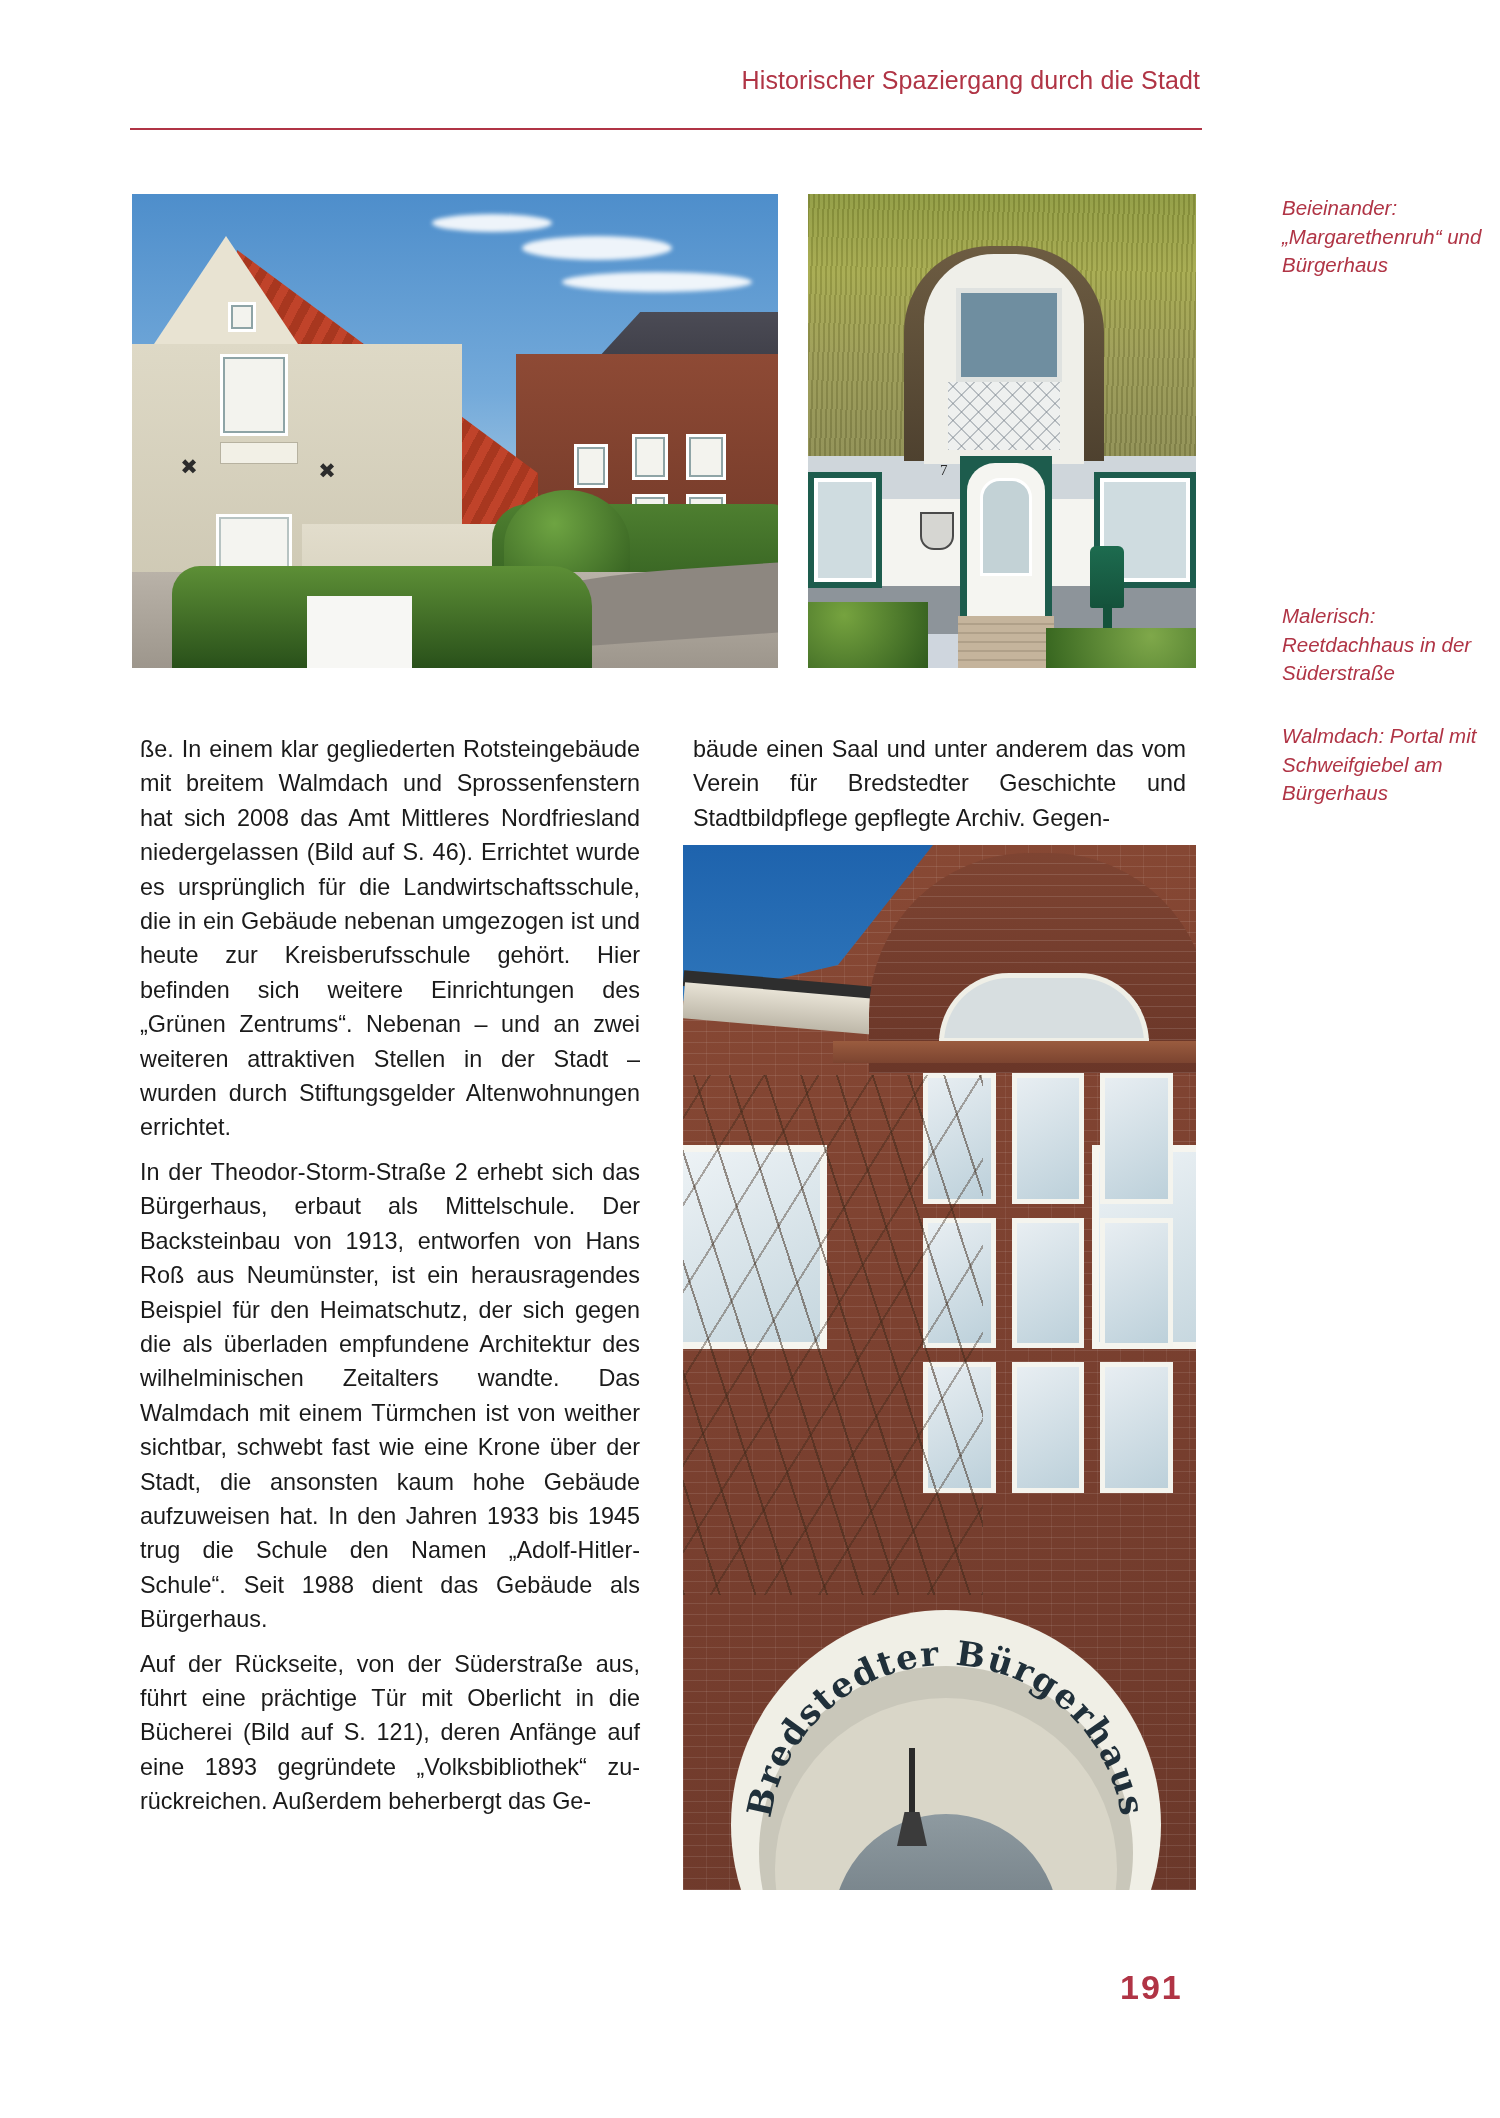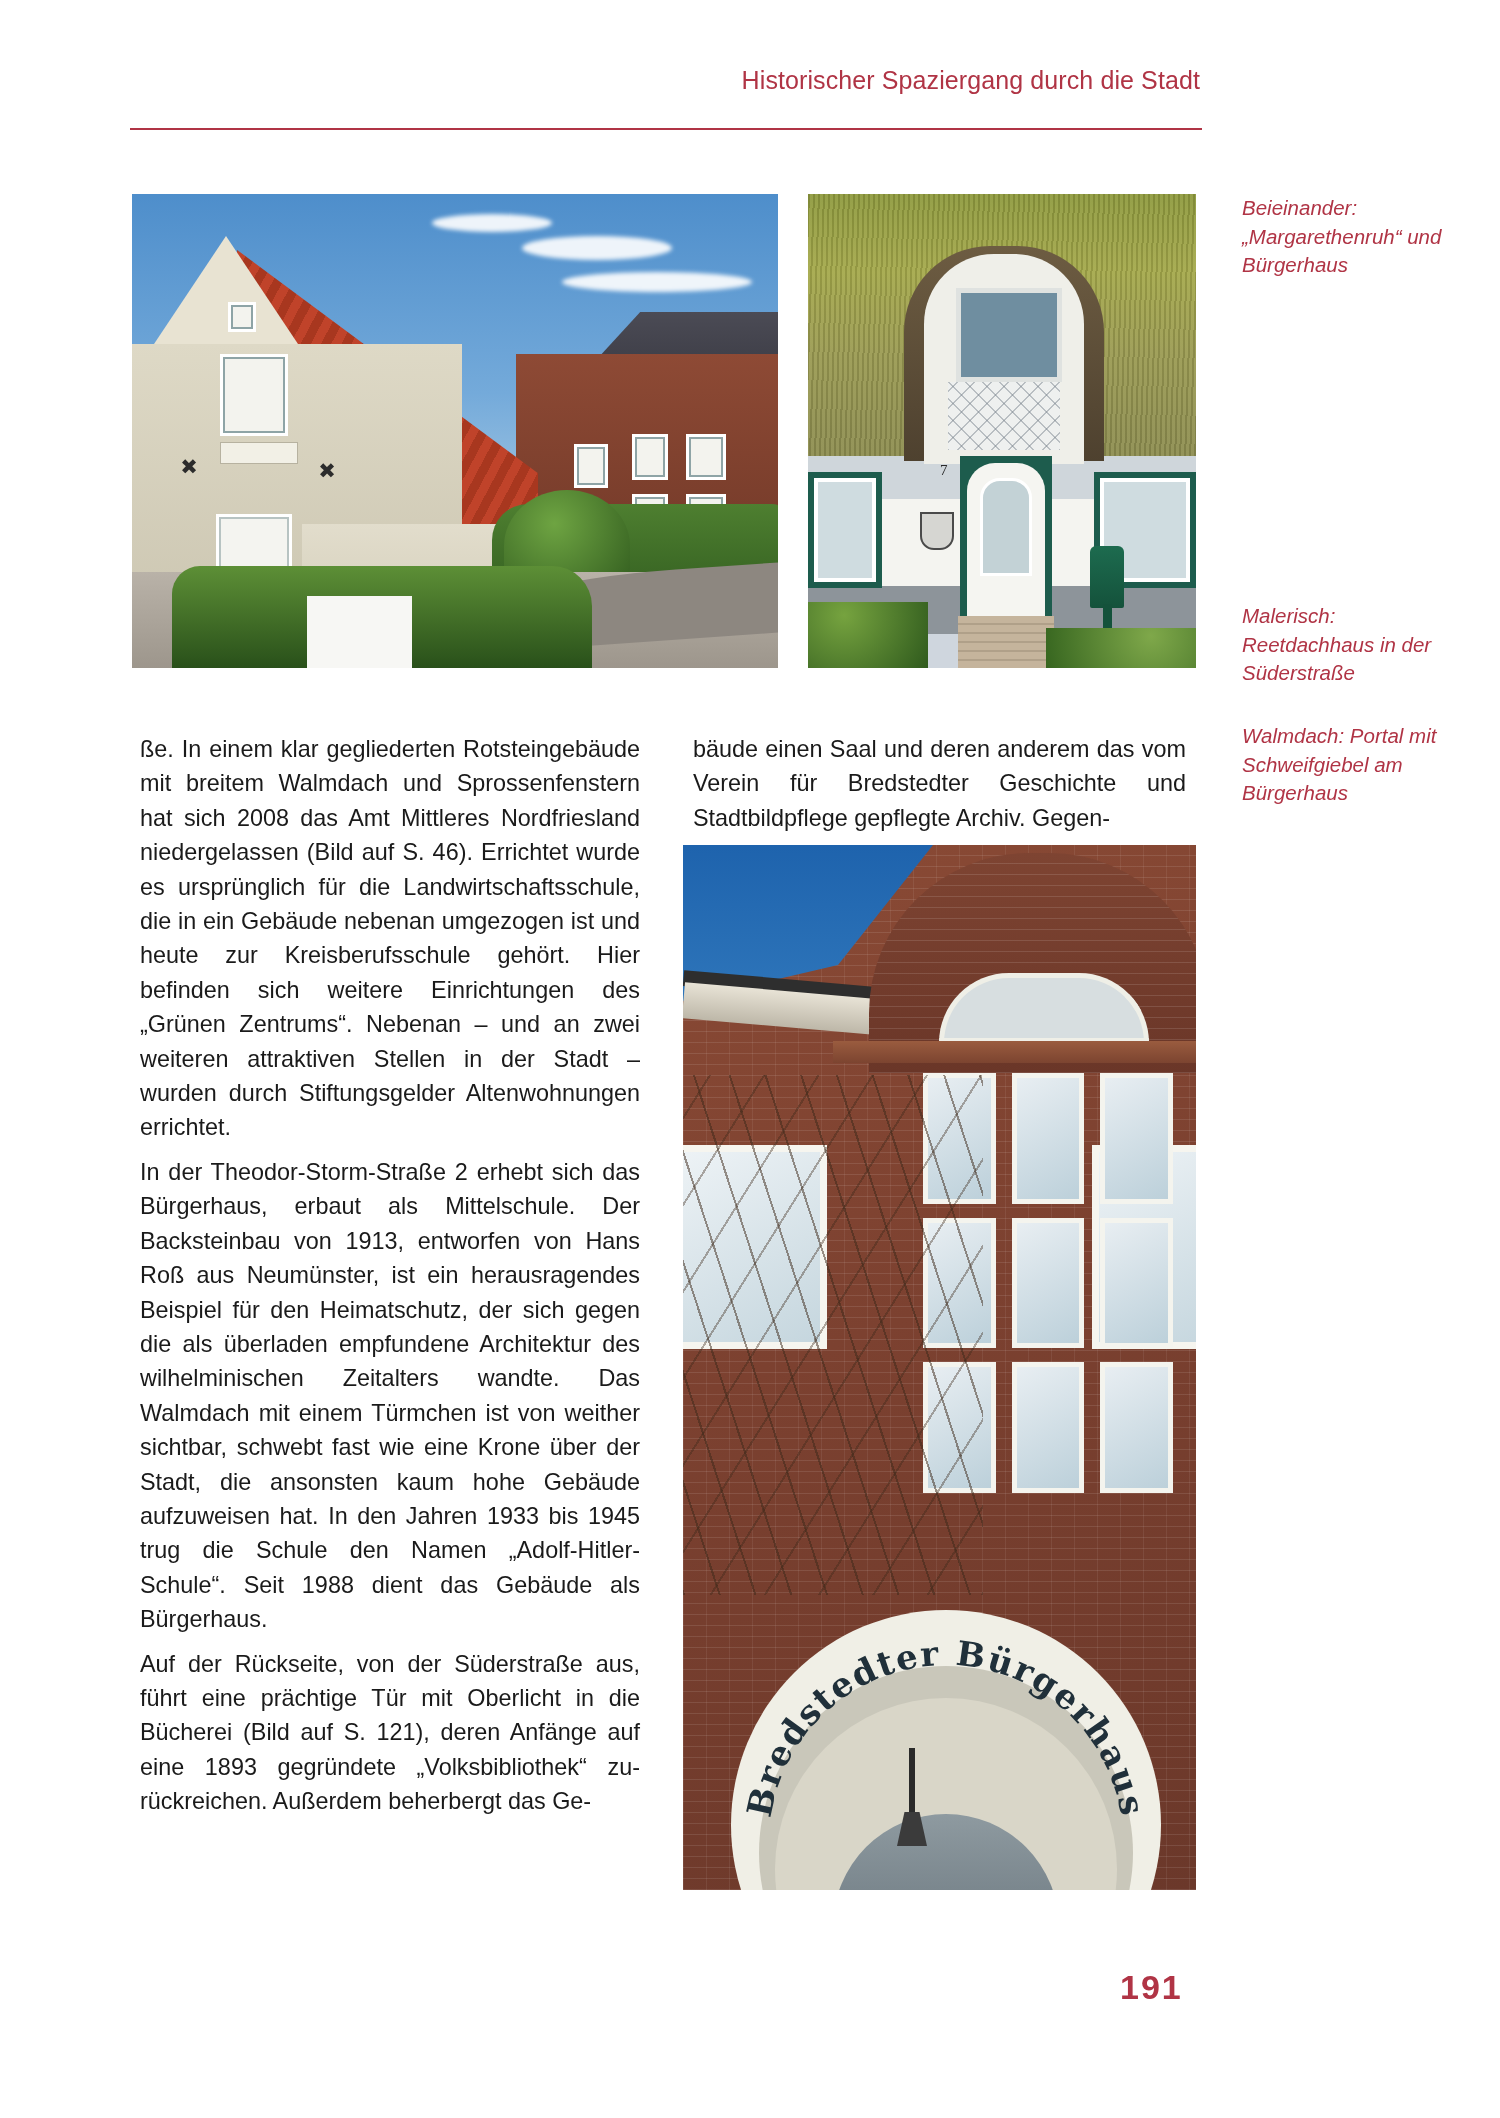--- a/index.html
+++ b/index.html
@@ -225,21 +225,21 @@
     position:absolute;font-size:23.4px;line-height:34.4px;color:#1a1a1a;
     font-family:"Liberation Sans","DejaVu Sans",sans-serif;
   }
   #col-left{left:130px;top:722px;width:520px;}
   #col-right{left:683px;top:722px;width:513px;}
   .col p{margin:10px;}
   .col .justified{text-align:justify;text-align-last:left;}
 
   
   .caption{
-    position:absolute;left:1242px;width:210px;
+    position:absolute;left:1282px;width:210px;
     color:#b03445;font-style:italic;font-size:20.5px;line-height:28.5px;
     font-family:"Liberation Sans","DejaVu Sans",sans-serif;
   }
   #caption-1{top:194px;}
   #caption-2{top:582px;margin-top:20px;}
   #caption-3{top:722px;}
 
   
   .folio{
     position:absolute;left:1120px;top:1968px;width:160px;
@@ -360,21 +360,21 @@
     <div class="pendant-lamp"></div>
   </div>
 
   <div class="col" id="col-left">
     <p class="justified">ße. In einem klar gegliederten Rotsteinge­bäude mit breitem Walmdach und Sprossen­fenstern hat sich 2008 das Amt Mittleres Nordfriesland niedergelassen (Bild auf S. 46). Errichtet wurde es ursprünglich für die Land­wirtschaftsschule, die in ein Gebäude ne­benan umgezogen ist und heute zur Kreis­berufsschule gehört. Hier befinden sich weitere Einrichtungen des „Grünen Zen­trums“. Nebenan – und an zwei weiteren at­traktiven Stellen in der Stadt – wurden durch Stiftungsgelder Altenwohnungen errichtet.</p>
     <p class="justified">In der Theodor-Storm-Straße 2 erhebt sich das Bürgerhaus, erbaut als Mittelschule. Der Backsteinbau von 1913, entworfen von Hans Roß aus Neumünster, ist ein herausragen­des Beispiel für den Heimatschutz, der sich gegen die als überladen empfundene Archi­tektur des wilhelminischen Zeitalters wand­te. Das Walmdach mit einem Türmchen ist von weither sichtbar, schwebt fast wie eine Krone über der Stadt, die ansonsten kaum hohe Gebäude aufzuweisen hat. In den Jah­ren 1933 bis 1945 trug die Schule den Namen „Adolf-Hitler-Schule“. Seit 1988 dient das Gebäude als Bürgerhaus.</p>
     <p class="justified">Auf der Rückseite, von der Süderstraße aus, führt eine prächtige Tür mit Oberlicht in die Bücherei (Bild auf S. 121), deren Anfänge auf eine 1893 gegründete „Volksbibliothek“ zu­rückreichen. Außerdem beherbergt das Ge-</p>
   </div>
 
   <div class="col" id="col-right">
-    <p class="justified">bäude einen Saal und deren anderem das vom Verein für Bredstedter Geschichte und Stadtbildpflege gepflegte Archiv. Gegen-</p>
+    <p class="justified">bäude einen Saal und unter anderem das vom Verein für Bredstedter Geschichte und Stadtbildpflege gepflegte Archiv. Gegen-</p>
   </div>
 
   <div class="caption" id="caption-1">Beieinander: „Margarethenruh“ und Bürgerhaus</div>
   <div class="caption" id="caption-2">Malerisch: Reetdachhaus in der Süderstraße</div>
   <div class="caption" id="caption-3">Walmdach: Portal mit Schweifgiebel am Bürgerhaus</div>
 
   <div class="folio">191</div>
 
 </div>
 

